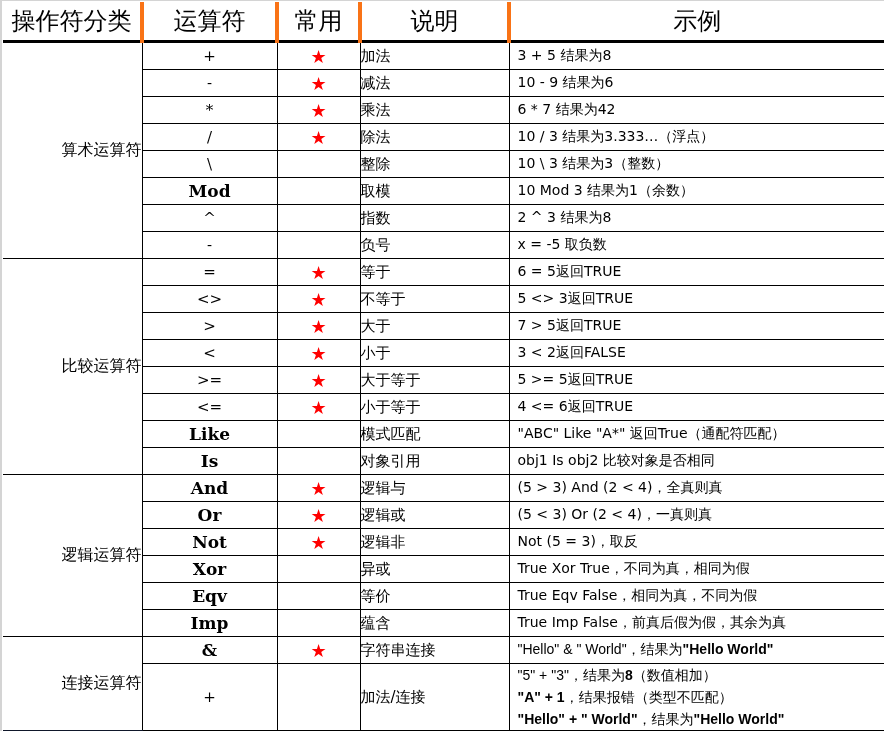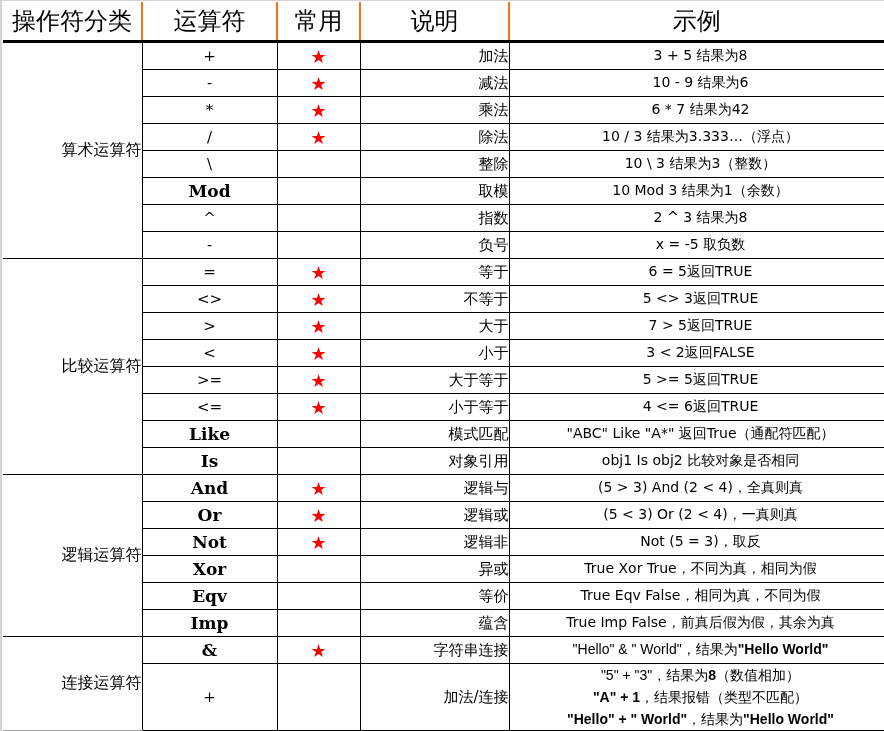--- a/index.html
+++ b/index.html
@@ -15,42 +15,42 @@
       width: 882px;
     }
     col.c1 { width: 139px; }
     col.c2 { width: 135px; }
     col.c3 { width: 83px; }
     col.c4 { width: 149px; }
     col.c5 { width: 376px; }
     th {
       height: 38px; font-weight: normal; font-size: 24px;
       font-family: "DejaVu Sans", sans-serif; color: #000;
-      border-left: 2px solid #f97316; border-right: 1px solid #000;
+      border-left: 4px solid #f97316; border-right: 1px solid #000;
       border-bottom: 3px solid #000; text-align: center; padding: 0;
       letter-spacing: 0px;
     }
     th.first { border-left: none; margin-left: 45px; }
     th.last { border-right: 3px solid #000; }
     td {
       height: 26px; padding: 0; border: 1px solid #000;
       font-size: 14px; color: #000;
       font-family: "DejaVu Sans", sans-serif;
       white-space: nowrap; overflow: hidden;
     }
     td.cat {
       border-left: none; text-align: right; font-size: 16px;
     }
     td.op {
       text-align: center; font-family: "DejaVu Serif", serif; font-weight: bold; font-size: 17px;
     }
     td.op.sym { font-weight: normal; font-size: 15px; }
     td.star { text-align: center; color: #ff0000; font-size: 18px; }
-    td.desc { text-align: right; font-size: 15px; }
-    td.ex { padding-left: 8px; font-size: 14px; border-right: 3px solid #000; text-align: center; }
+    td.desc { text-align: left; font-size: 15px; }
+    td.ex { padding-left: 8px; font-size: 14px; border-right: 3px solid #000; }
     tr.last td { border-bottom: 3px solid #000; }
     .ex-line { display: block; line-height: 22px; }
     .b { font-family: "Liberation Sans", sans-serif; font-weight: bold; }
     .n { font-family: "Liberation Sans", sans-serif; }
     td.multi { height: 66px; vertical-align: middle; }
   </style>
 </head>
 <body>
 
 <div class="sheet">
@@ -205,21 +205,21 @@
       <td class="ex">True Eqv False，相同为真，不同为假</td>
     </tr>
     <tr>
       <td class="op">Imp</td>
       <td class="star"></td>
       <td class="desc">蕴含</td>
       <td class="ex">True Imp False，前真后假为假，其余为真</td>
     </tr>
 
     <tr>
-      <td class="cat last-cat" rowspan="2" style="border-bottom:3px solid #a3a3a3;">连接运算符</td>
+      <td class="cat last-cat" rowspan="2" style="border-bottom:3px solid #0f172a;">连接运算符</td>
       <td class="op">&amp;</td>
       <td class="star">★</td>
       <td class="desc">字符串连接</td>
       <td class="ex"><span class="n">"Hello" &amp; " World"，结果为</span><span class="b">"Hello World"</span></td>
     </tr>
     <tr class="last">
       <td class="op sym multi">+</td>
       <td class="star multi"></td>
       <td class="desc multi">加法/连接</td>
       <td class="ex multi">

